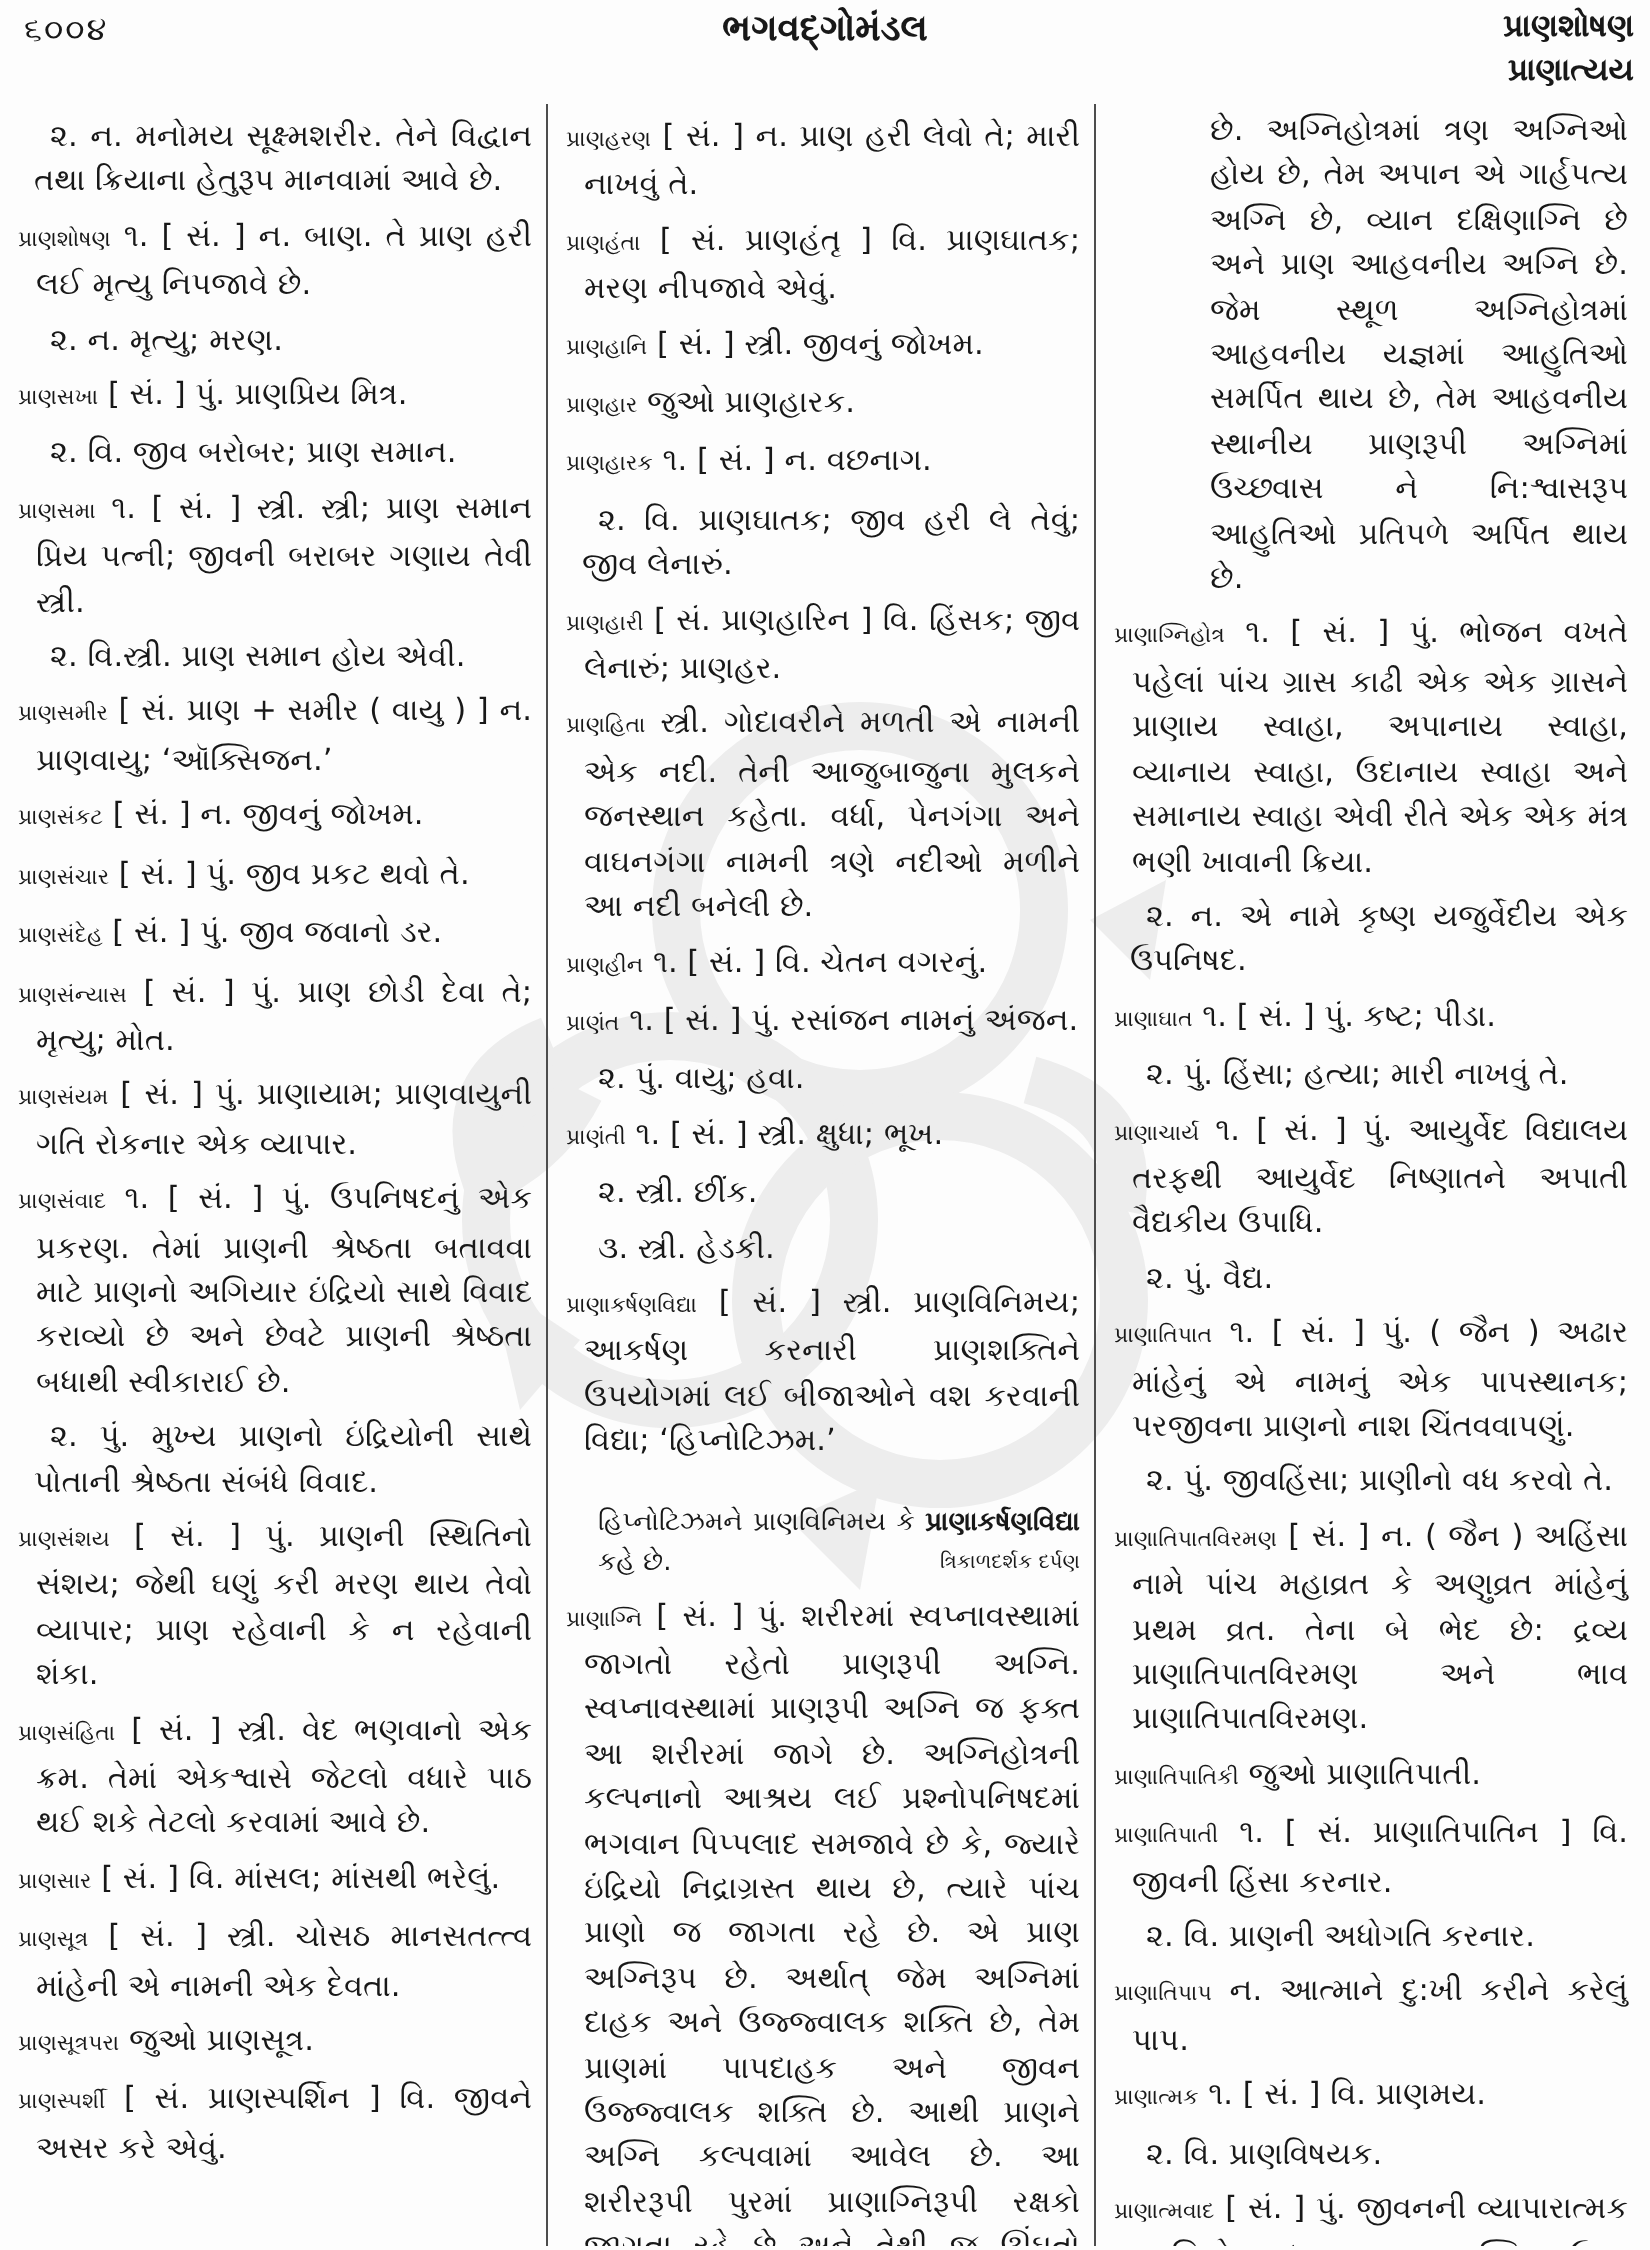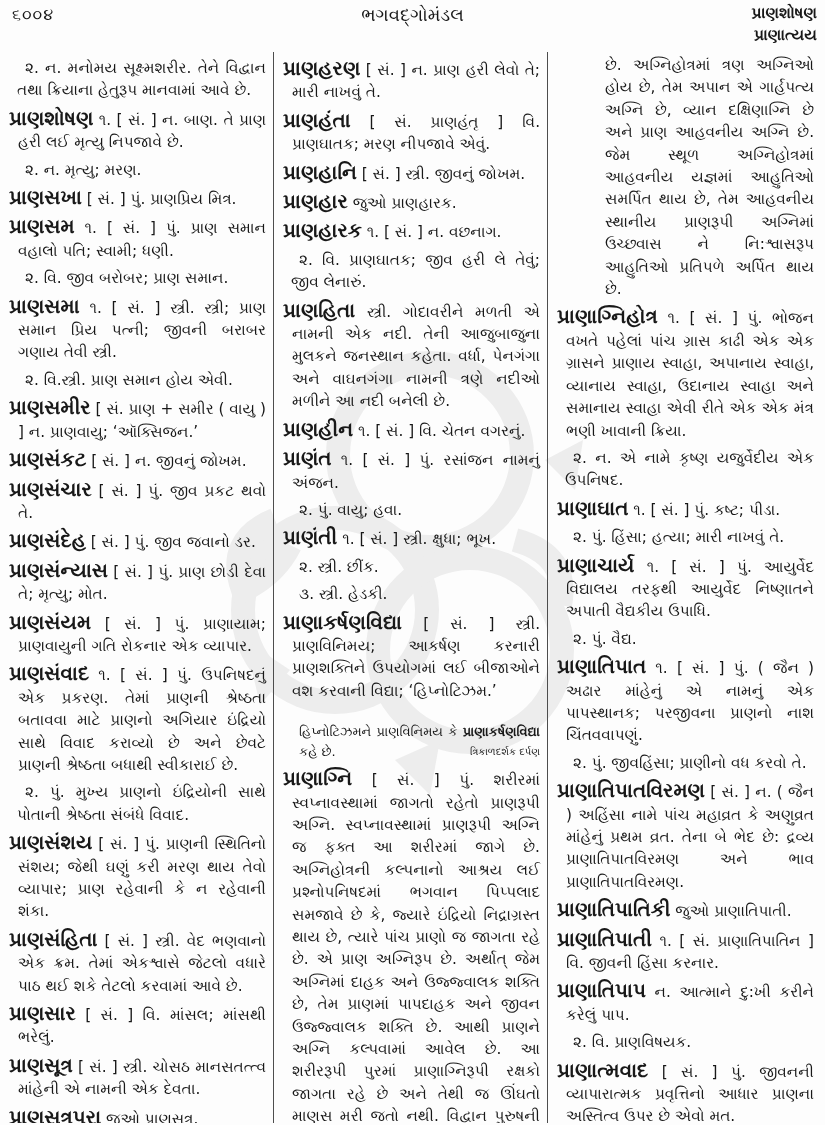--- a/index.html
+++ b/index.html
@@ -8,33 +8,33 @@
   html,body{margin:0;padding:0;background:#e9e9e9;}
   .page{
     position:relative; width:825px; height:1125px; margin:0 auto;
     background:var(--paper); color:var(--ink);
     font-family:"DejaVu Sans", sans-serif;
     overflow:hidden;
   }
   
   .hdr{position:absolute; top:0; left:0; right:0; height:52px;}
   .page-num{position:absolute; left:12px; top:5px; font-size:16px; letter-spacing:1px;}
-  .book-title{position:absolute; left:0; right:0; top:4px; text-align:center; font-weight:normal; font-size:18px;}
+  .book-title{position:absolute; left:0; right:0; top:4px; text-align:center; font-weight:bold; font-size:18px;}
   .guides{position:absolute; right:8px; top:3px; text-align:right; font-weight:bold; font-size:15.5px; line-height:1.4;}
   
   .wm{position:absolute; left:215px; top:340px; z-index:0; pointer-events:none;}
   
   .cols{position:absolute; top:52px; left:6px; right:4px; bottom:2px; display:flex; z-index:1;}
   .col{flex:1 1 0; padding:0 7px 0 3px; overflow:hidden;}
   .col + .col{border-left:1px solid var(--rule); padding-left:9px;}
   .col p{margin:0; font-size:15.3px; line-height:22.4px; text-align:justify;}
   p.entry{margin-top:5px; padding-left:9px; text-indent:-9px;}
   p.sense{margin-top:5px; padding-left:8px; text-indent:8px;}
   p.cont{margin-top:2px; padding-left:8px;margin-left:40px;}
-  .headword{font-weight:bold; font-size:20px;}
+  .headword{font-weight:normal; font-size:11px;}
   .cite{display:block; margin:20px 0 0 16px; font-size:13px; line-height:20px; text-align:justify;}
   .cite .cite-src{float:right; font-size:10px;}
 </style>
 </head>
 <body>
 
 <div class="page">
 
   <svg class="wm" width="390" height="470" viewBox="0 0 390 470" aria-hidden="true">
     <g fill="none" stroke="#ededed" stroke-width="24">
@@ -59,21 +59,20 @@
       <span>પ્રાણાત્યય</span>
     </span>
   </div>
 
   <div class="cols">
     <div class="col">
         <p class="sense">૨. ન. મનોમય સૂક્ષ્મશરીર. તેને વિદ્વાન તથા ક્રિયાના હેતુરૂપ માનવામાં આવે છે.</p>
         <p class="entry"><b class="headword">પ્રાણશોષણ</b> ૧. [ સં. ] ન. બાણ. તે પ્રાણ હરી લઈ મૃત્યુ નિપજાવે છે.</p>
         <p class="sense">૨. ન. મૃત્યુ; મરણ.</p>
         <p class="entry"><b class="headword">પ્રાણસખા</b> [ સં. ] પું. પ્રાણપ્રિય મિત્ર.</p>
-        <p class="entry"><b class="headword">પ્રાણસમ</b> ૧. [ સં. ] પું. પ્રાણ સમાન વહાલો પતિ; સ્વામી; ધણી.</p>
         <p class="sense">૨. વિ. જીવ બરોબર; પ્રાણ સમાન.</p>
         <p class="entry"><b class="headword">પ્રાણસમા</b> ૧. [ સં. ] સ્ત્રી. સ્ત્રી; પ્રાણ સમાન પ્રિય પત્ની; જીવની બરાબર ગણાય તેવી સ્ત્રી.</p>
         <p class="sense">૨. વિ.સ્ત્રી. પ્રાણ સમાન હોય એવી.</p>
         <p class="entry"><b class="headword">પ્રાણસમીર</b> [ સં. પ્રાણ + સમીર ( વાયુ ) ] ન. પ્રાણવાયુ; ‘ઑક્સિજન.’</p>
         <p class="entry"><b class="headword">પ્રાણસંકટ</b> [ સં. ] ન. જીવનું જોખમ.</p>
         <p class="entry"><b class="headword">પ્રાણસંચાર</b> [ સં. ] પું. જીવ પ્રકટ થવો તે.</p>
         <p class="entry"><b class="headword">પ્રાણસંદેહ</b> [ સં. ] પું. જીવ જવાનો ડર.</p>
         <p class="entry"><b class="headword">પ્રાણસંન્યાસ</b> [ સં. ] પું. પ્રાણ છોડી દેવા તે; મૃત્યુ; મોત.</p>
         <p class="entry"><b class="headword">પ્રાણસંયમ</b> [ સં. ] પું. પ્રાણાયામ; પ્રાણવાયુની ગતિ રોકનાર એક વ્યાપાર.</p>
         <p class="entry"><b class="headword">પ્રાણસંવાદ</b> ૧. [ સં. ] પું. ઉપનિષદનું એક પ્રકરણ. તેમાં પ્રાણની શ્રેષ્ઠતા બતાવવા માટે પ્રાણનો અગિયાર ઇંદ્રિયો સાથે વિવાદ કરાવ્યો છે અને છેવટે પ્રાણની શ્રેષ્ઠતા બધાથી સ્વીકારાઈ છે.</p>
@@ -85,20 +84,21 @@
         <p class="entry"><b class="headword">પ્રાણસૂત્રપરા</b> જુઓ પ્રાણસૂત્ર.</p>
         <p class="entry"><b class="headword">પ્રાણસ્પર્શી</b> [ સં. પ્રાણસ્પર્શિન ] વિ. જીવને અસર કરે એવું.</p>
       </div>
     <div class="col">
         <p class="entry"><b class="headword">પ્રાણહરણ</b> [ સં. ] ન. પ્રાણ હરી લેવો તે; મારી નાખવું તે.</p>
         <p class="entry"><b class="headword">પ્રાણહંતા</b> [ સં. પ્રાણહંતૃ ] વિ. પ્રાણઘાતક; મરણ નીપજાવે એવું.</p>
         <p class="entry"><b class="headword">પ્રાણહાનિ</b> [ સં. ] સ્ત્રી. જીવનું જોખમ.</p>
         <p class="entry"><b class="headword">પ્રાણહાર</b> જુઓ પ્રાણહારક.</p>
         <p class="entry"><b class="headword">પ્રાણહારક</b> ૧. [ સં. ] ન. વછનાગ.</p>
         <p class="sense">૨. વિ. પ્રાણઘાતક; જીવ હરી લે તેવું; જીવ લેનારું.</p>
+        <p class="entry"><b class="headword">પ્રાણહારી</b> [ સં. પ્રાણહારિન ] વિ. હિંસક; જીવ લેનારું; પ્રાણહર.</p>
         <p class="entry"><b class="headword">પ્રાણહિતા</b> સ્ત્રી. ગોદાવરીને મળતી એ નામની એક નદી. તેની આજુબાજુના મુલકને જનસ્થાન કહેતા. વર્ધા, પેનગંગા અને વાઘનગંગા નામની ત્રણે નદીઓ મળીને આ નદી બનેલી છે.</p>
         <p class="entry"><b class="headword">પ્રાણહીન</b> ૧. [ સં. ] વિ. ચેતન વગરનું.</p>
         <p class="entry"><b class="headword">પ્રાણંત</b> ૧. [ સં. ] પું. રસાંજન નામનું અંજન.</p>
         <p class="sense">૨. પું. વાયુ; હવા.</p>
         <p class="entry"><b class="headword">પ્રાણંતી</b> ૧. [ સં. ] સ્ત્રી. ક્ષુધા; ભૂખ.</p>
         <p class="sense">૨. સ્ત્રી. છીંક.</p>
         <p class="sense">૩. સ્ત્રી. હેડકી.</p>
         <p class="entry"><b class="headword">પ્રાણાકર્ષણવિદ્યા</b> [ સં. ] સ્ત્રી. પ્રાણવિનિમય; આકર્ષણ કરનારી પ્રાણશક્તિને ઉપયોગમાં લઈ બીજાઓને વશ કરવાની વિદ્યા; ‘હિપ્નોટિઝમ.’</p>
         <div class="cite"><span>હિપ્નોટિઝમને પ્રાણવિનિમય કે <b>પ્રાણાકર્ષણવિદ્યા</b> કહે છે.</span><span class="cite-src">ત્રિકાળદર્શક દર્પણ</span></div>
         <p class="entry"><b class="headword">પ્રાણાગ્નિ</b> [ સં. ] પું. શરીરમાં સ્વપ્નાવસ્થામાં જાગતો રહેતો પ્રાણરૂપી અગ્નિ. સ્વપ્નાવસ્થામાં પ્રાણરૂપી અગ્નિ જ ફક્ત આ શરીરમાં જાગે છે. અગ્નિહોત્રની કલ્પનાનો આશ્રય લઈ પ્રશ્નોપનિષદમાં ભગવાન પિપ્પલાદ સમજાવે છે કે, જ્યારે ઇંદ્રિયો નિદ્રાગ્રસ્ત થાય છે, ત્યારે પાંચ પ્રાણો જ જાગતા રહે છે. એ પ્રાણ અગ્નિરૂપ છે. અર્થાત્ જેમ અગ્નિમાં દાહક અને ઉજ્જ્વાલક શક્તિ છે, તેમ પ્રાણમાં પાપદાહક અને જીવન ઉજ્જ્વાલક શક્તિ છે. આથી પ્રાણને અગ્નિ કલ્પવામાં આવેલ છે. આ શરીરરૂપી પુરમાં પ્રાણાગ્નિરૂપી રક્ષકો જાગતા રહે છે અને તેથી જ ઊંઘતો માણસ મરી જતો નથી. વિદ્વાન પુરુષની પ્રત્યેક ક્રિયા એ યજ્ઞમય છે, તેથી જે માણસ આત્માનો વિદ્વાન છે તેની તો ઊંઘવાની ક્રિયા પણ અગ્નિહોત્રમય અર્થાત્ યજ્ઞમય જ બની જાય</p>
@@ -109,20 +109,22 @@
         <p class="sense">૨. ન. એ નામે કૃષ્ણ યજુર્વેદીય એક ઉપનિષદ.</p>
         <p class="entry"><b class="headword">પ્રાણાઘાત</b> ૧. [ સં. ] પું. કષ્ટ; પીડા.</p>
         <p class="sense">૨. પું. હિંસા; હત્યા; મારી નાખવું તે.</p>
         <p class="entry"><b class="headword">પ્રાણાચાર્ય</b> ૧. [ સં. ] પું. આયુર્વેદ વિદ્યાલય તરફથી આયુર્વેદ નિષ્ણાતને અપાતી વૈદ્યકીય ઉપાધિ.</p>
         <p class="sense">૨. પું. વૈદ્ય.</p>
         <p class="entry"><b class="headword">પ્રાણાતિપાત</b> ૧. [ સં. ] પું. ( જૈન ) અઢાર માંહેનું એ નામનું એક પાપસ્થાનક; પરજીવના પ્રાણનો નાશ ચિંતવવાપણું.</p>
         <p class="sense">૨. પું. જીવહિંસા; પ્રાણીનો વધ કરવો તે.</p>
         <p class="entry"><b class="headword">પ્રાણાતિપાતવિરમણ</b> [ સં. ] ન. ( જૈન ) અહિંસા નામે પાંચ મહાવ્રત કે અણુવ્રત માંહેનું પ્રથમ વ્રત. તેના બે ભેદ છે: દ્રવ્ય પ્રાણાતિપાતવિરમણ અને ભાવ પ્રાણાતિપાતવિરમણ.</p>
         <p class="entry"><b class="headword">પ્રાણાતિપાતિકી</b> જુઓ પ્રાણાતિપાતી.</p>
         <p class="entry"><b class="headword">પ્રાણાતિપાતી</b> ૧. [ સં. પ્રાણાતિપાતિન ] વિ. જીવની હિંસા કરનાર.</p>
+        <p class="sense">૨. વિ. પ્રાણની અધોગતિ કરનાર.</p>
         <p class="entry"><b class="headword">પ્રાણાતિપાપ</b> ન. આત્માને દુ:ખી કરીને કરેલું પાપ.</p>
+        <p class="entry"><b class="headword">પ્રાણાત્મક</b> ૧. [ સં. ] વિ. પ્રાણમય.</p>
         <p class="sense">૨. વિ. પ્રાણવિષયક.</p>
         <p class="entry"><b class="headword">પ્રાણાત્મવાદ</b> [ સં. ] પું. જીવનની વ્યાપારાત્મક પ્રવૃત્તિનો આધાર પ્રાણના અસ્તિત્વ ઉપર છે એવો મત.</p>
         <p class="entry"><b class="headword">પ્રાણાત્મવાદી</b> [ સં. પ્રાણાત્મવાદિન ] વિ. પ્રાણાત્મવાદમાં માનનારું.</p>
       </div>
   </div>
 
 </div>
 
 </body></html>

